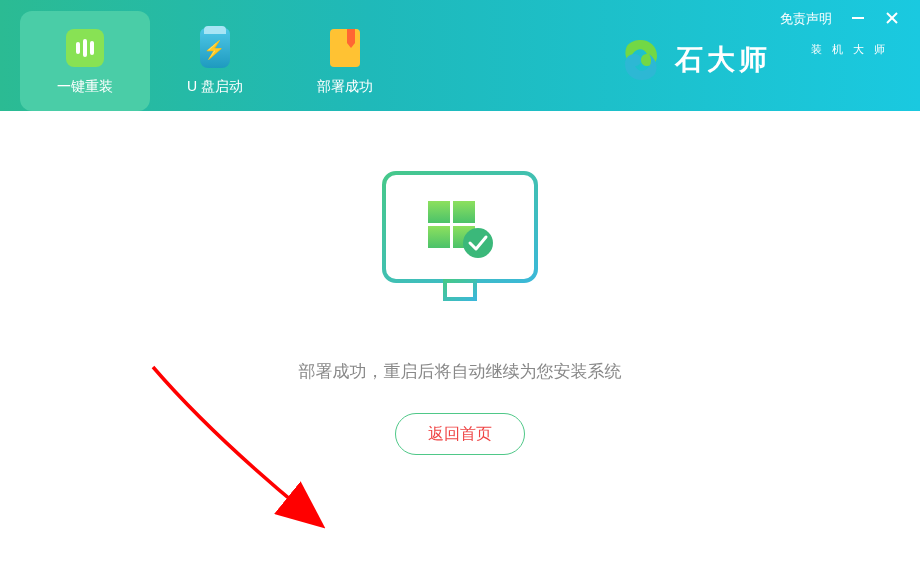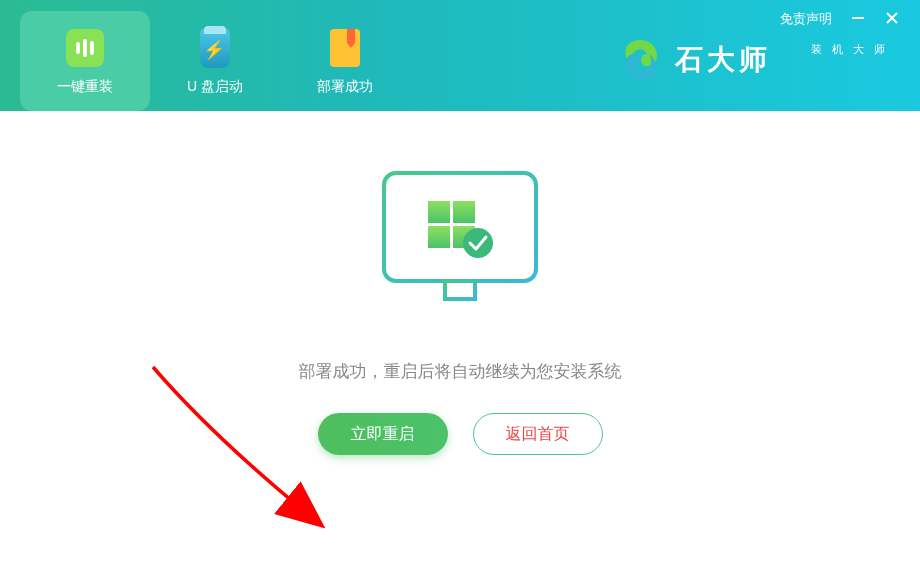--- a/index.html
+++ b/index.html
@@ -302,21 +302,20 @@
     <rect x="58" y="61" width="22" height="22" fill="url(#winGrad)"></rect>
     <rect x="83" y="61" width="22" height="22" fill="url(#winGrad)"></rect>
 
     <circle cx="108" cy="78" r="15" fill="#3bb87a"></circle>
     <path d="M100 78 L106 84 L116 72" stroke="#fff" stroke-width="3" fill="none" stroke-linecap="round" stroke-linejoin="round"></path>
   </svg>
 
   <div class="message">部署成功，重启后将自动继续为您安装系统</div>
 
   <div class="buttons">
-    <button class="btn btn-primary">立即重启</button>
     <button class="btn btn-secondary">返回首页</button>
   </div>
 
   <svg class="arrow-annotation" width="200" height="175">
     <defs>
       <marker id="arrowhead" markerWidth="14" markerHeight="12" refX="12" refY="6" orient="auto">
         <polygon points="0 0, 14 6, 0 12" fill="#ff0000"></polygon>
       </marker>
     </defs>
     <path d="M 8 8 Q 70 80 175 165" stroke="#ff0000" stroke-width="3.5" fill="none" marker-end="url(#arrowhead)"></path>

